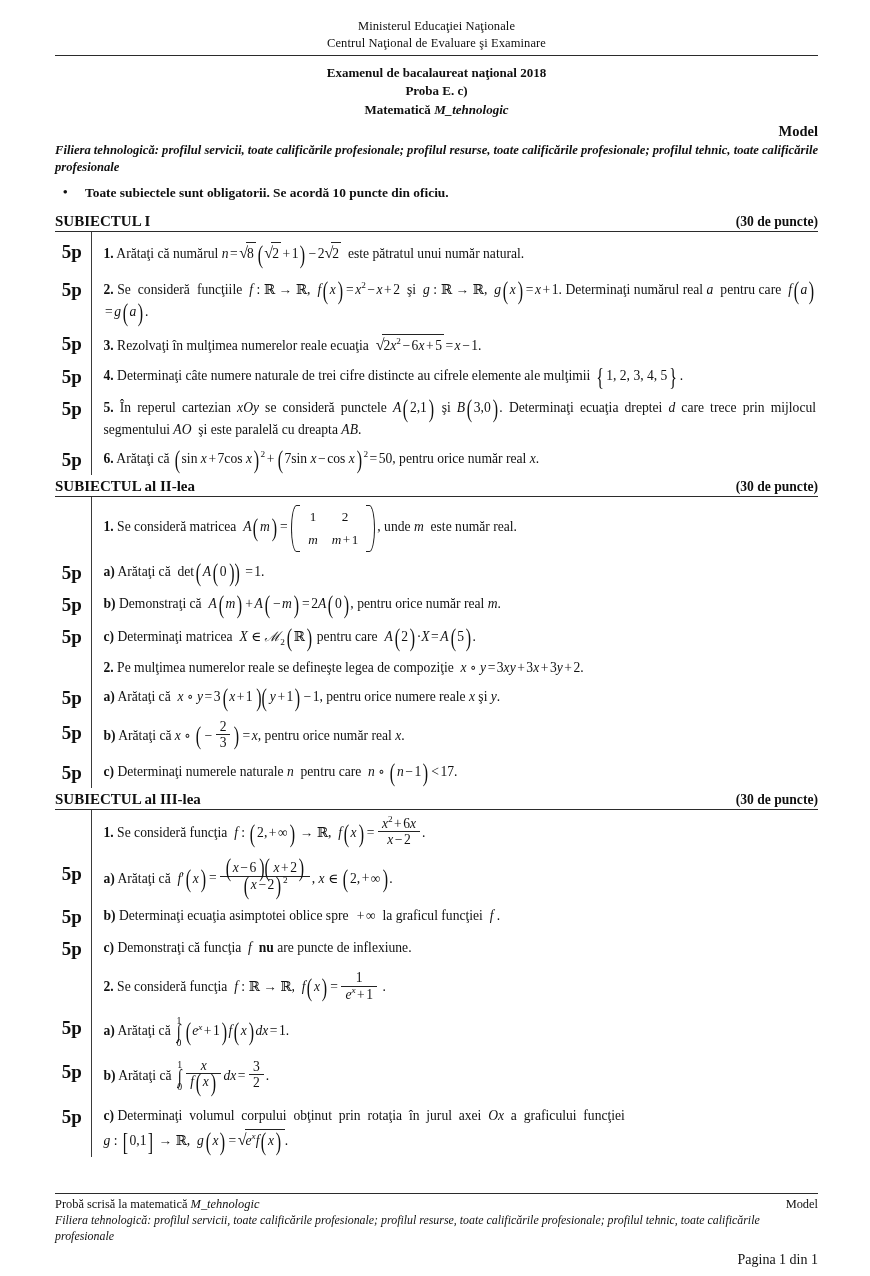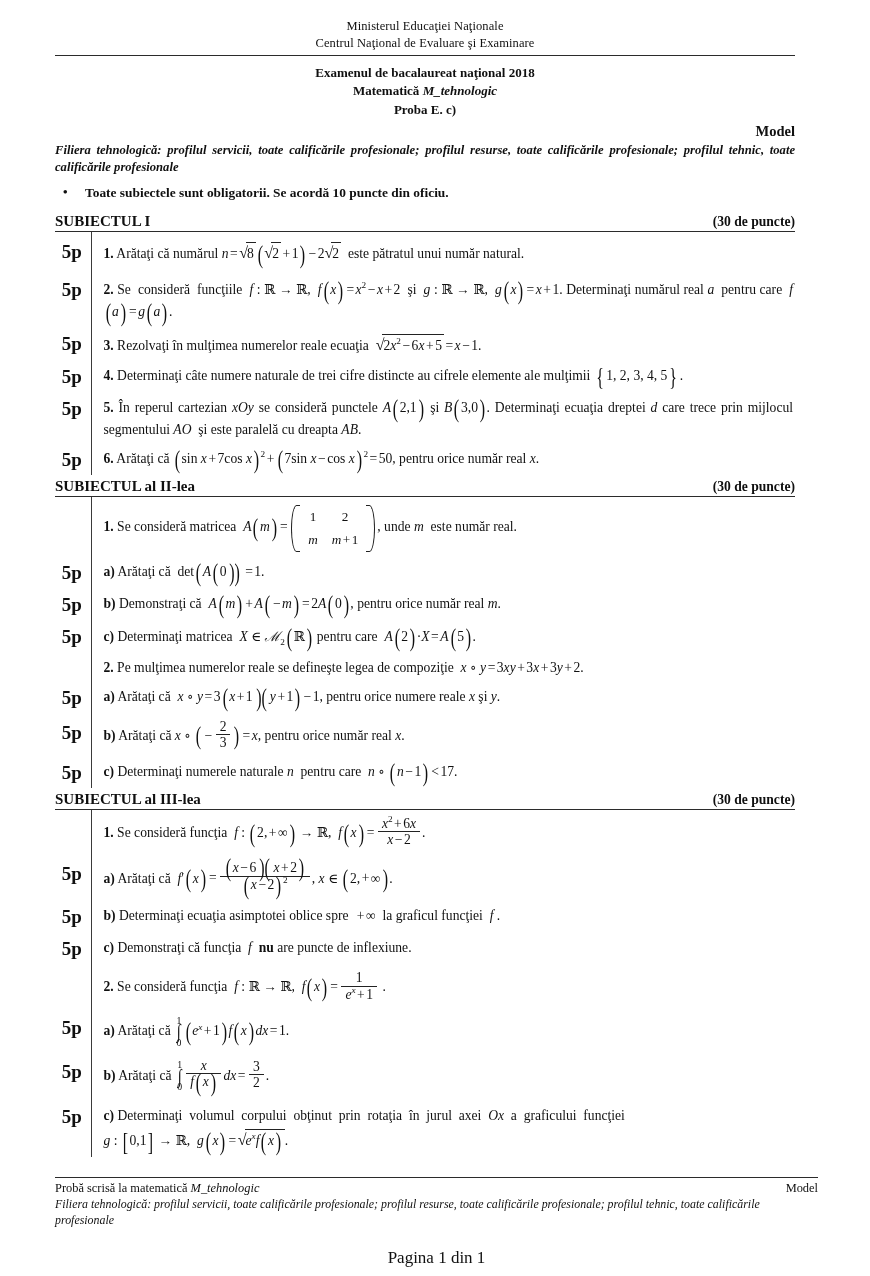--- a/index.html
+++ b/index.html
@@ -9,21 +9,21 @@
     height: 1276px;
     background: #ffffff;
     font-family: "Liberation Serif", "DejaVu Serif", serif;
     color: #101010;
     overflow: hidden;
   }
   .page {
     position: relative;
     width: 870px;
     height: 1276px;
-    padding: 18px 75px 0 55px;
+    padding: 18px 52px 0 55px;
   }
 
   
   .ministry { text-align: center; font-size: 12.5px; line-height: 1.32; }
   .ministry div { letter-spacing: .1px; }
   .rule-top { border-top: 1.6px solid #2b2b2b; margin: 4px 0 8px 0; }
 
   .exam-title { text-align: center; font-weight: bold; font-size: 13px; line-height: 1.42; }
   .exam-title .it { font-style: italic; }
   .model-line { text-align: right; font-weight: bold; font-size: 14.5px; margin-top: 4px; }
@@ -121,37 +121,37 @@
 
   
   .footer {
     position: absolute; left: 55px; right: 52px; bottom: 8px;
     border-top: 1.6px solid #2b2b2b; padding-top: 3px;
   }
   .foot-row { display: flex; justify-content: space-between; font-size: 12.4px; }
   .foot-row .left { font-style: normal; }
   .foot-row .left .it { font-style: italic; }
   .foot-note { font-style: italic; font-size: 11.9px; line-height: 1.3; margin-top: 1px; }
-  .foot-page { text-align: center; font-size: 17px; margin-top: 20px; }
+  .foot-page { text-align: right; font-size: 14px; margin-top: 8px; }
 </style>
 </head>
 <body>
 
 <div class="page">
 
   <div class="ministry">
     <div>Ministerul Educaţiei Naţionale</div>
     <div>Centrul Naţional de Evaluare şi Examinare</div>
   </div>
   <div class="rule-top"></div>
 
   <div class="exam-title">
     <div>Examenul de bacalaureat naţional 2018</div>
+    <div>Proba E. c)</div>
     <div><span>Matematică </span><span class="it">M_tehnologic</span></div>
-    <div>Proba E. c)</div>
   </div>
 
   <div class="model-line">Model</div>
 
   <div class="filiera">Filiera tehnologică: profilul servicii, toate calificările profesionale; profilul resurse, toate calificările profesionale; profilul tehnic, toate calificările profesionale</div>
 
   <ul class="bullets">
     <li>Toate subiectele sunt obligatorii. Se acordă 10 puncte din oficiu.</li>
   </ul>
 

